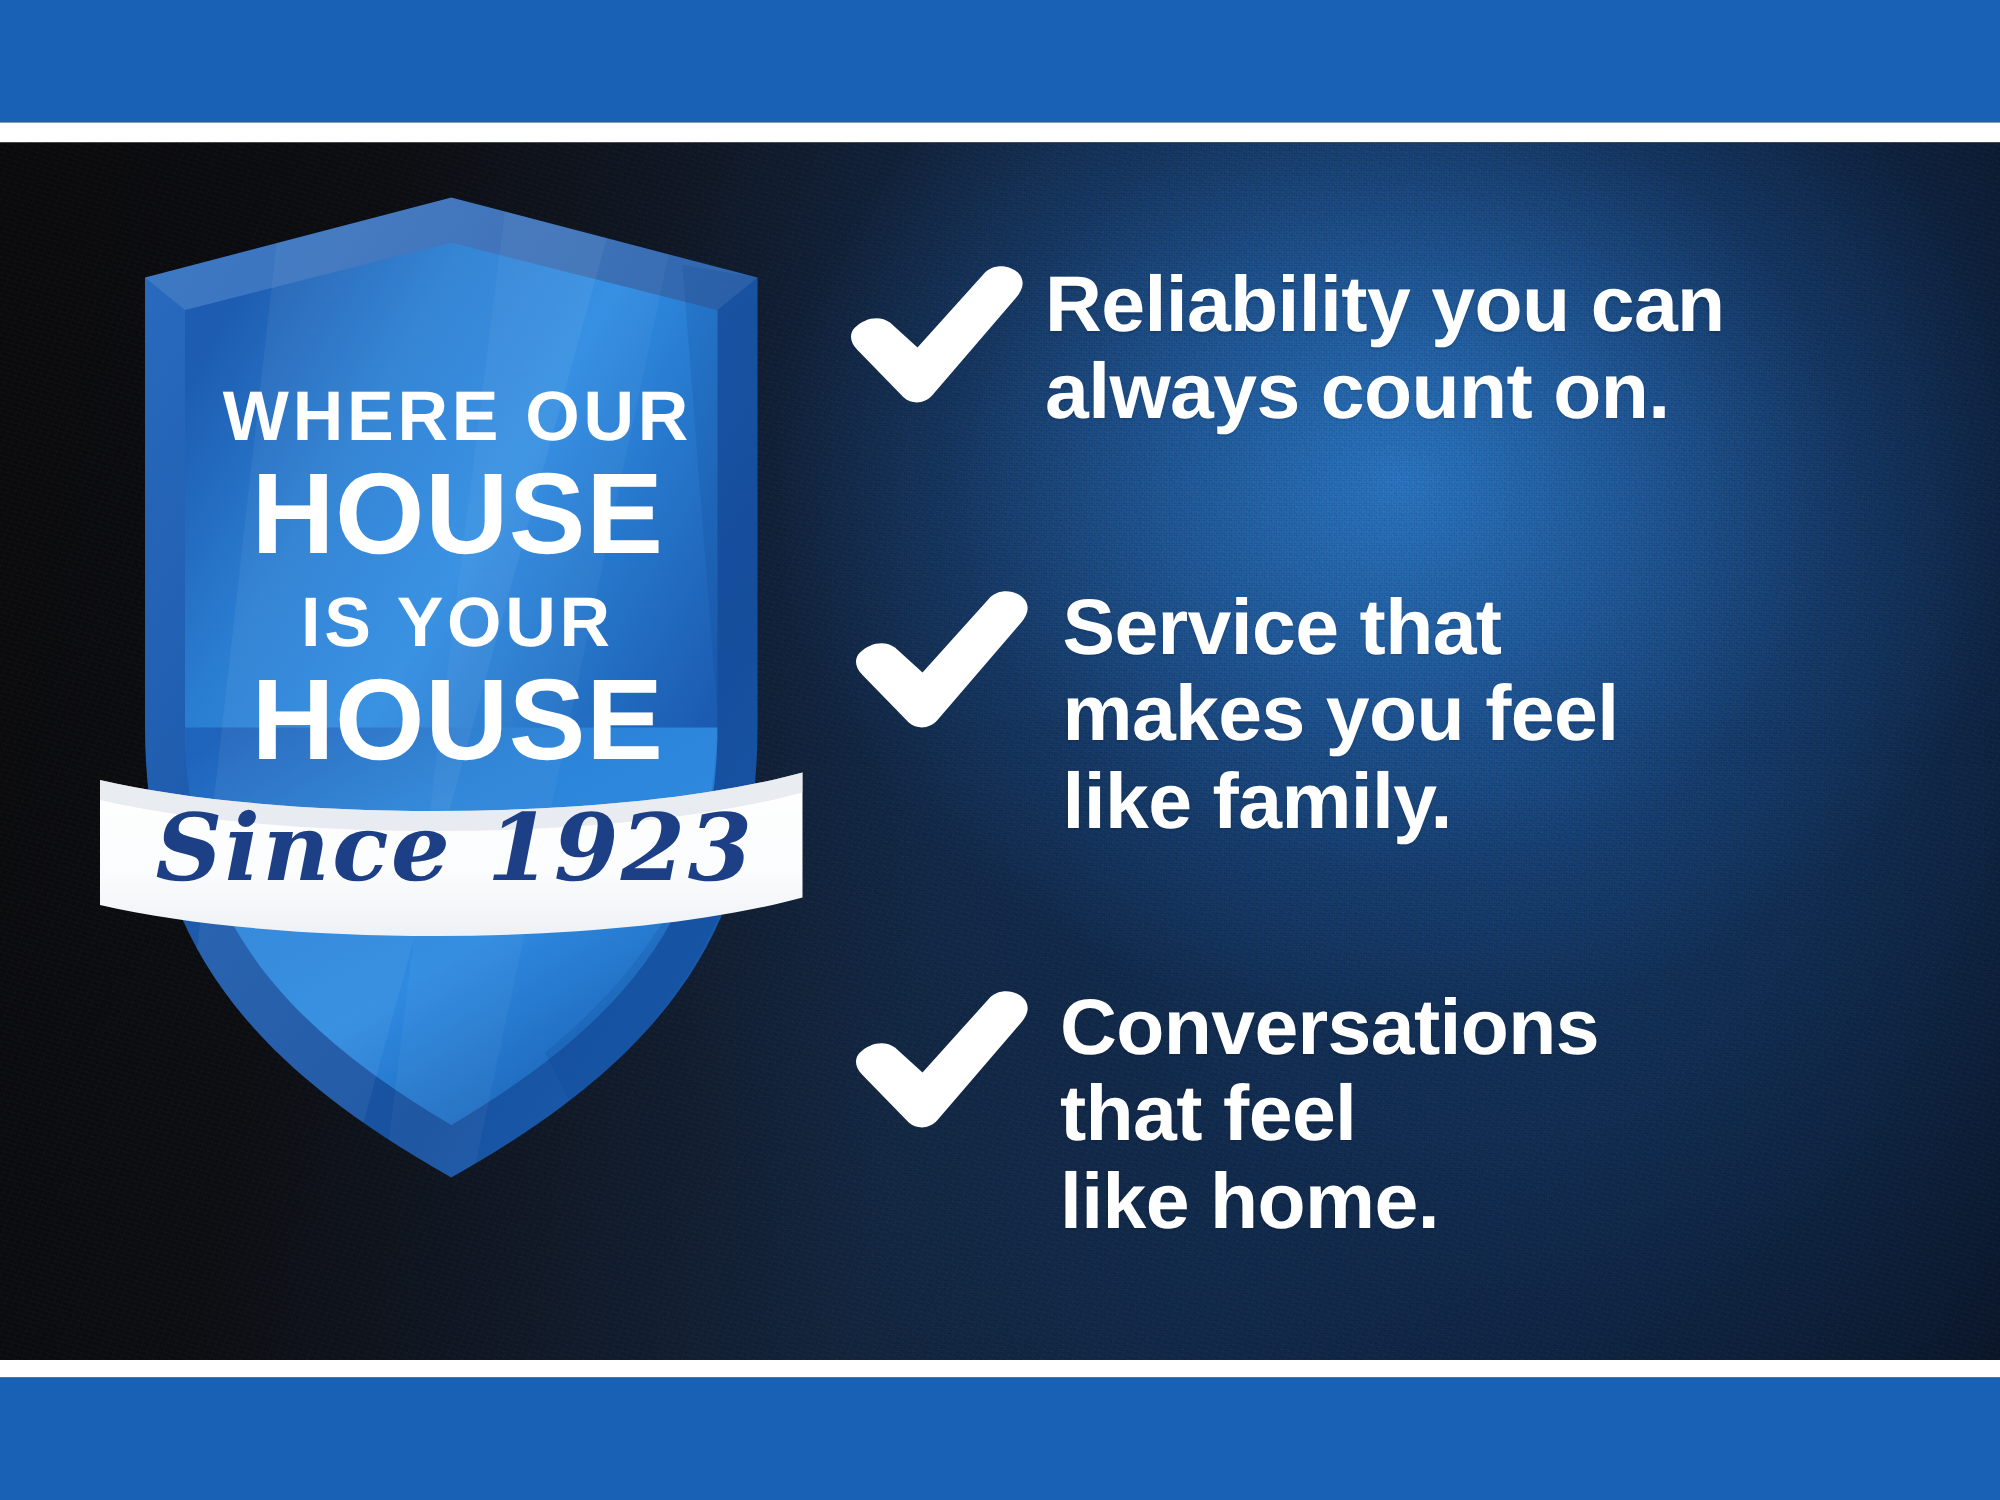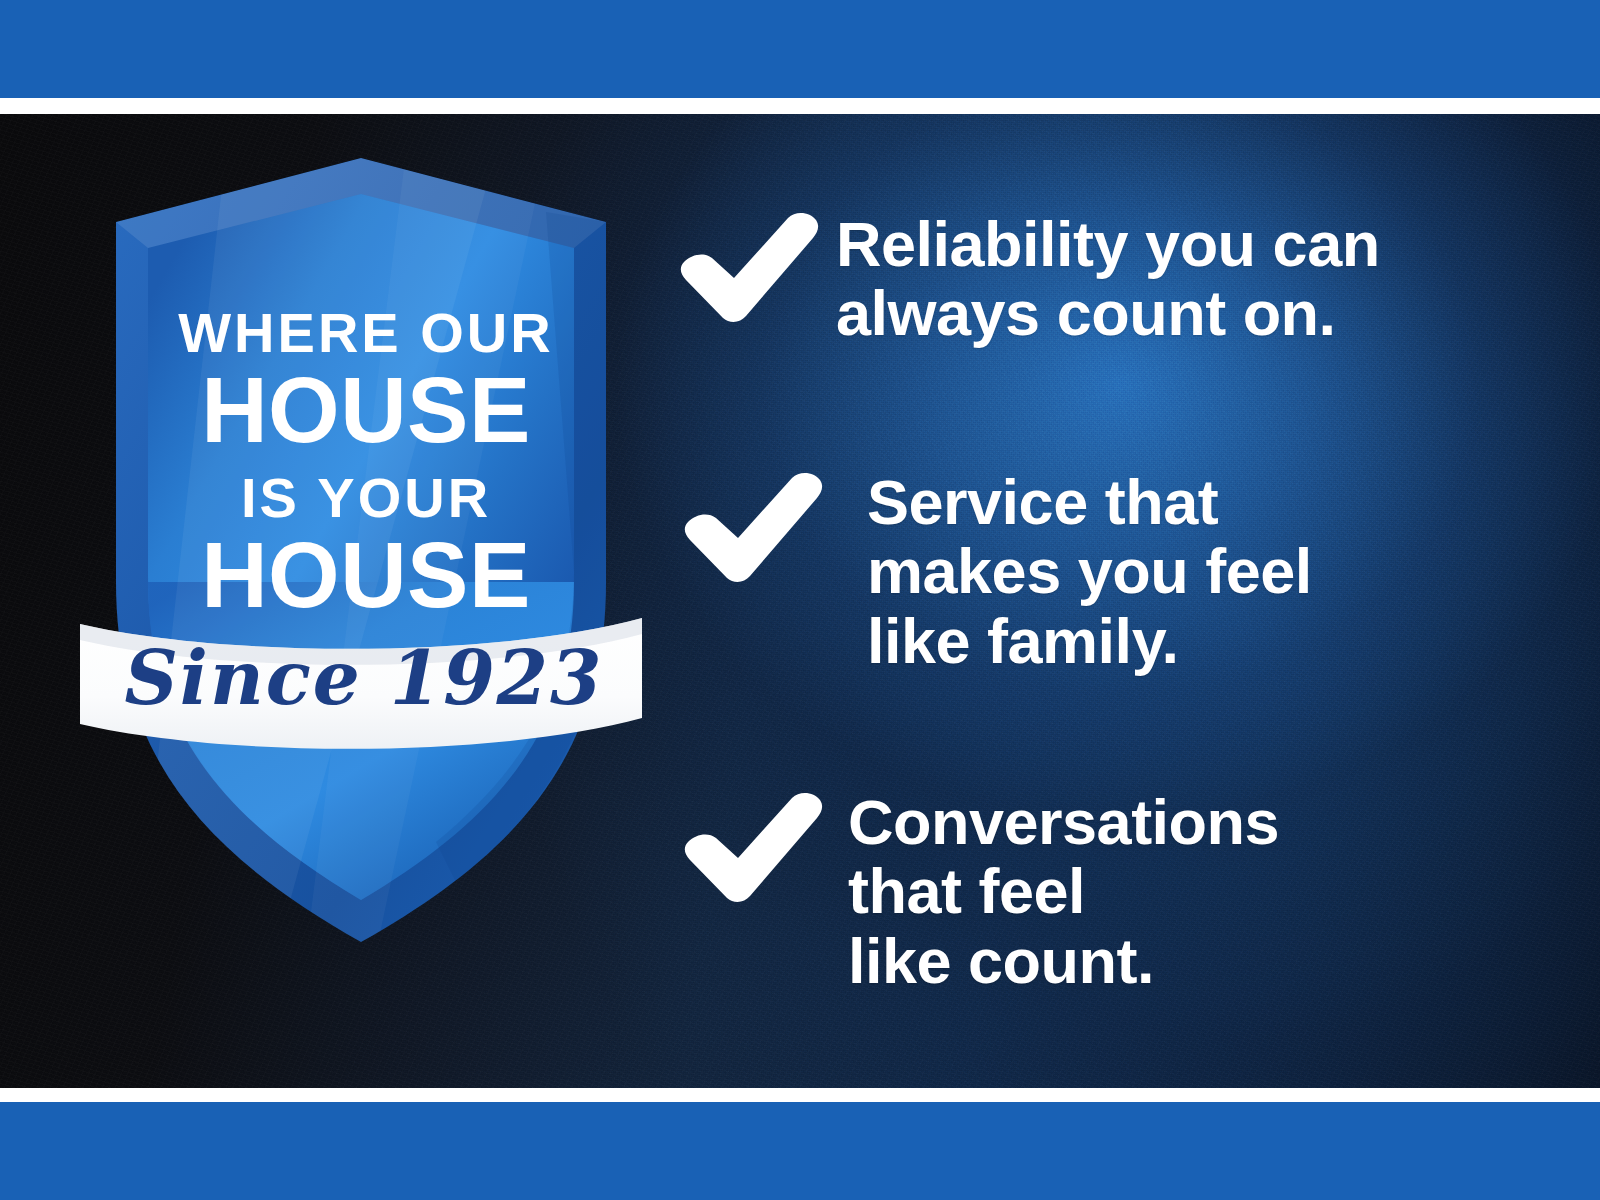--- a/index.html
+++ b/index.html
@@ -125,21 +125,21 @@
     left: 672px;
     top: 180px;
     width: 880px;
   }
   .bullet {
     position: absolute;
     display: flex;
     align-items: flex-start;
   }
   .bullet-1 { top: 28px;  left: 0; }
-  .bullet-2 { top: 288px; left: 4px; gap: 17px; }
+  .bullet-2 { top: 288px; left: 4px; }
   .bullet-3 { top: 608px; left: 4px; }
 
   .check {
     flex: 0 0 auto;
     width: 150px;
     height: 120px;
     margin-right: 14px;
   }
   .check svg { display: block; width: 100%; height: 100%; }
 
@@ -275,21 +275,21 @@
       <div class="check">
         <svg viewBox="0 0 150 120" xmlns="http://www.w3.org/2000/svg">
           <path d="M12 54 C20 46 32 44 40 50 L62 70 L116 10
                    C124 2 138 4 144 12 C148 18 146 24 141 30
                    L74 108 C68 115 58 116 51 110 L14 72
                    C8 66 7 59 12 54 Z" fill="#ffffff"></path>
         </svg>
       </div>
       <div class="bullet-text">Conversations
 that feel
-like count.</div>
+like home.</div>
     </div>
 
   </div>
 
   <div class="gap bottom"></div>
   <div class="bar bottom"></div>
 
 </div>
 
 </body></html>

